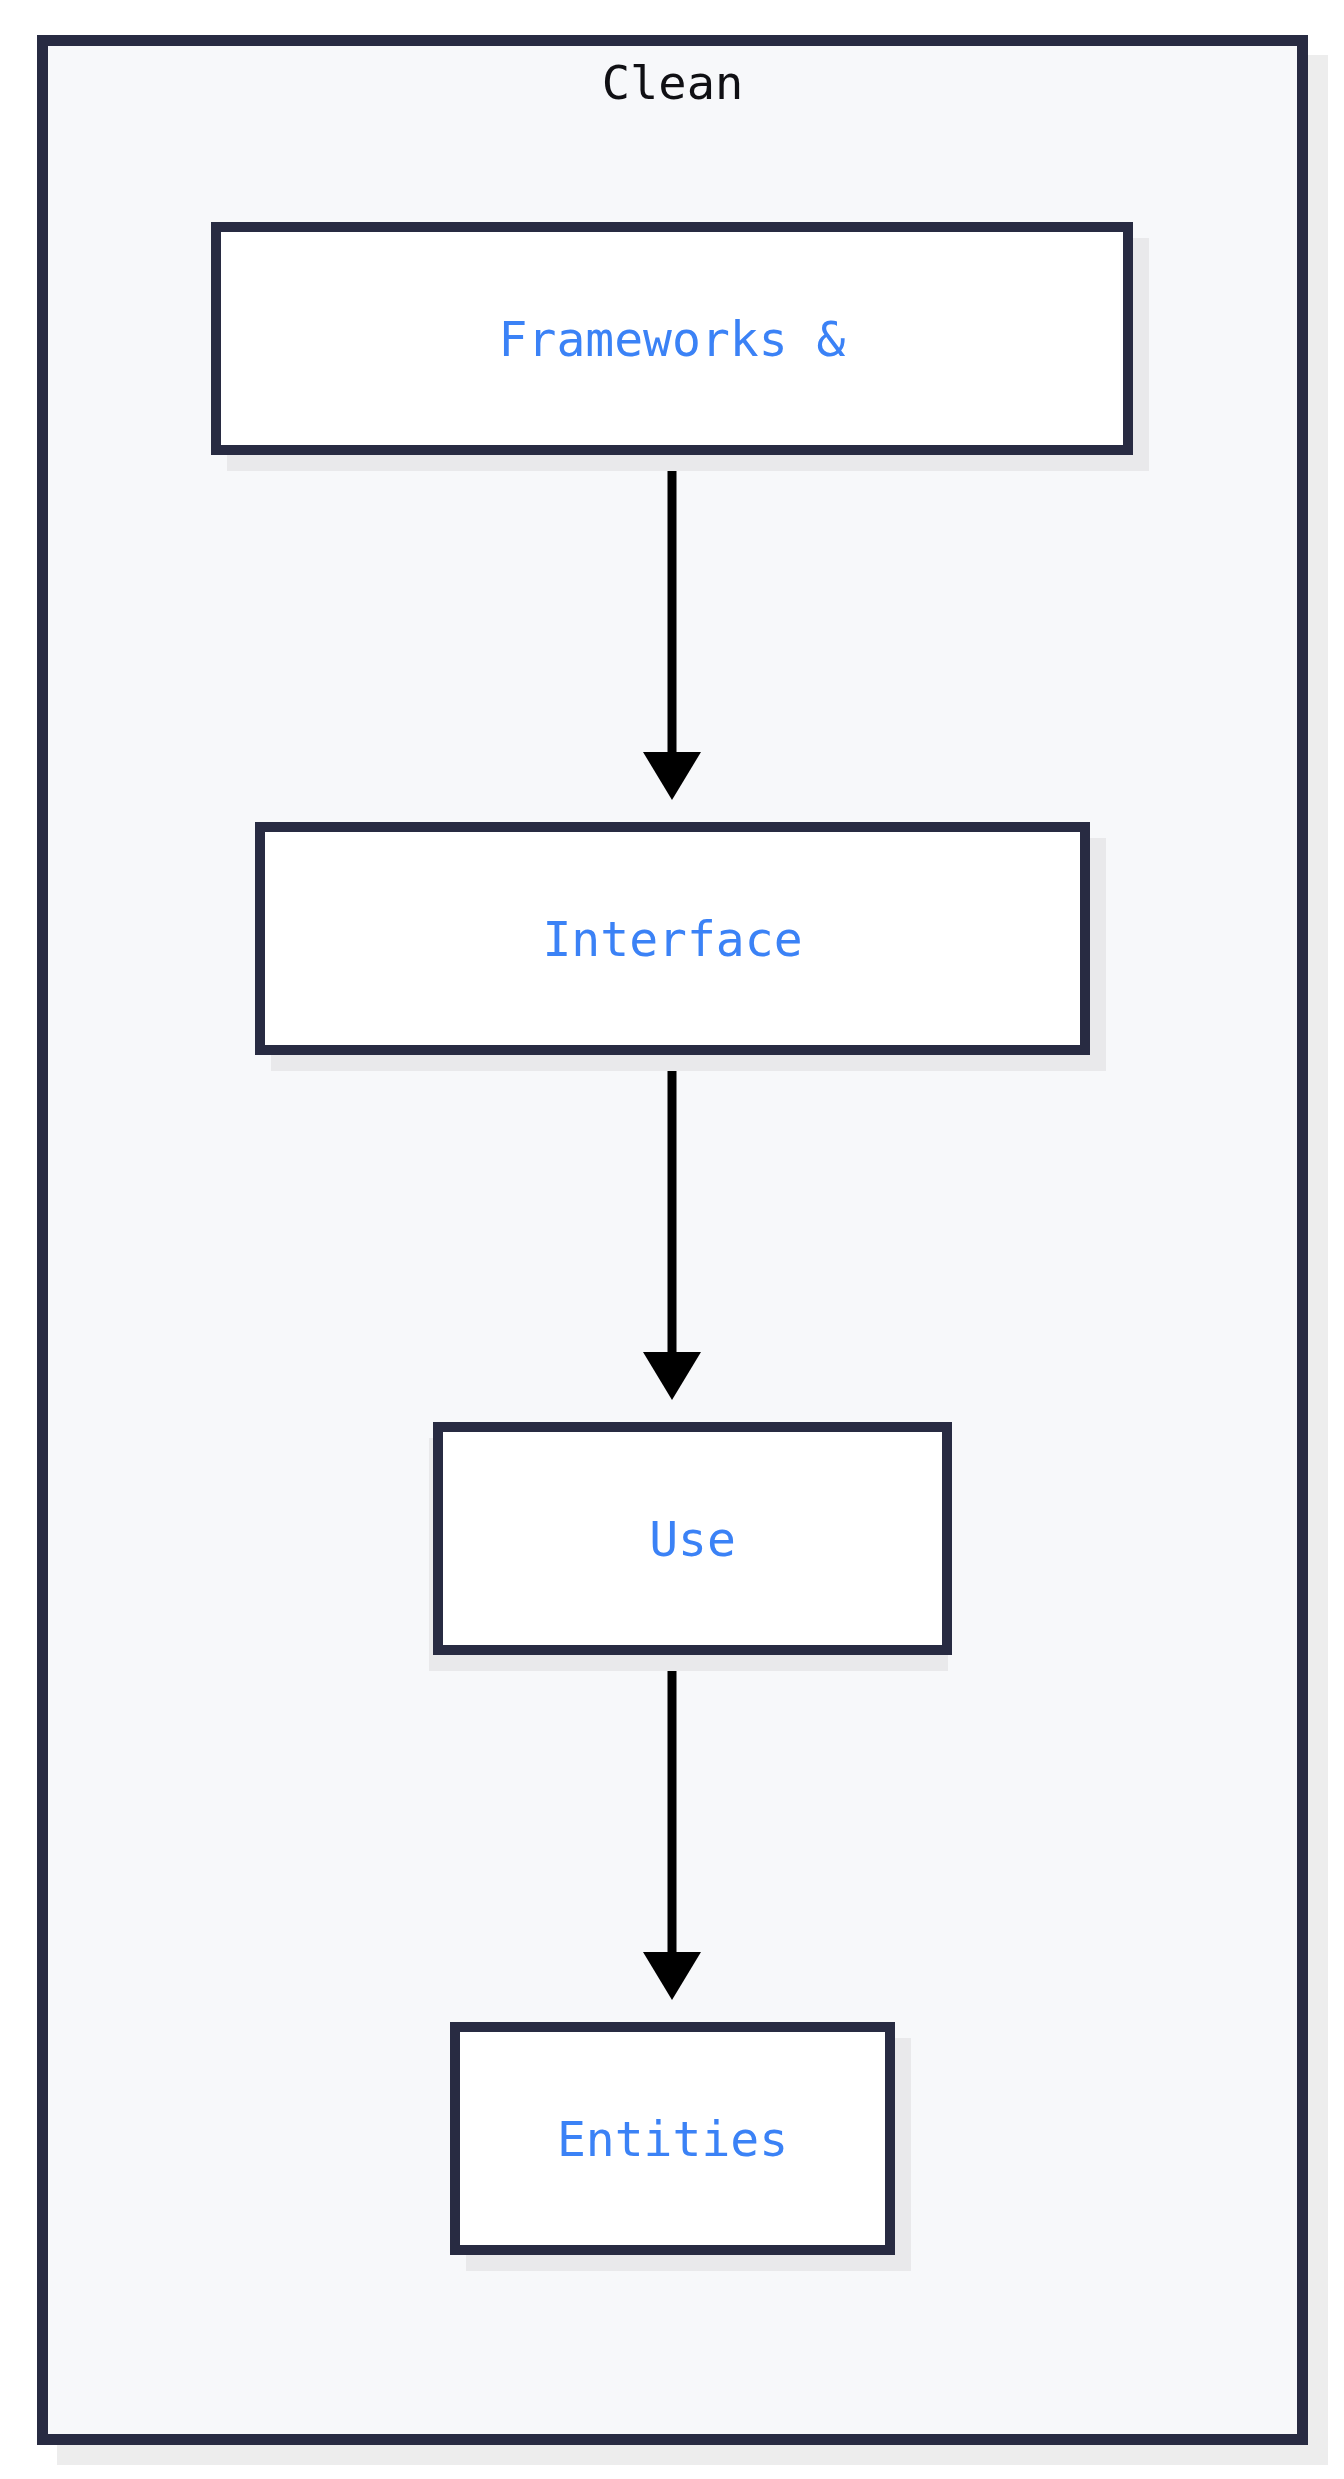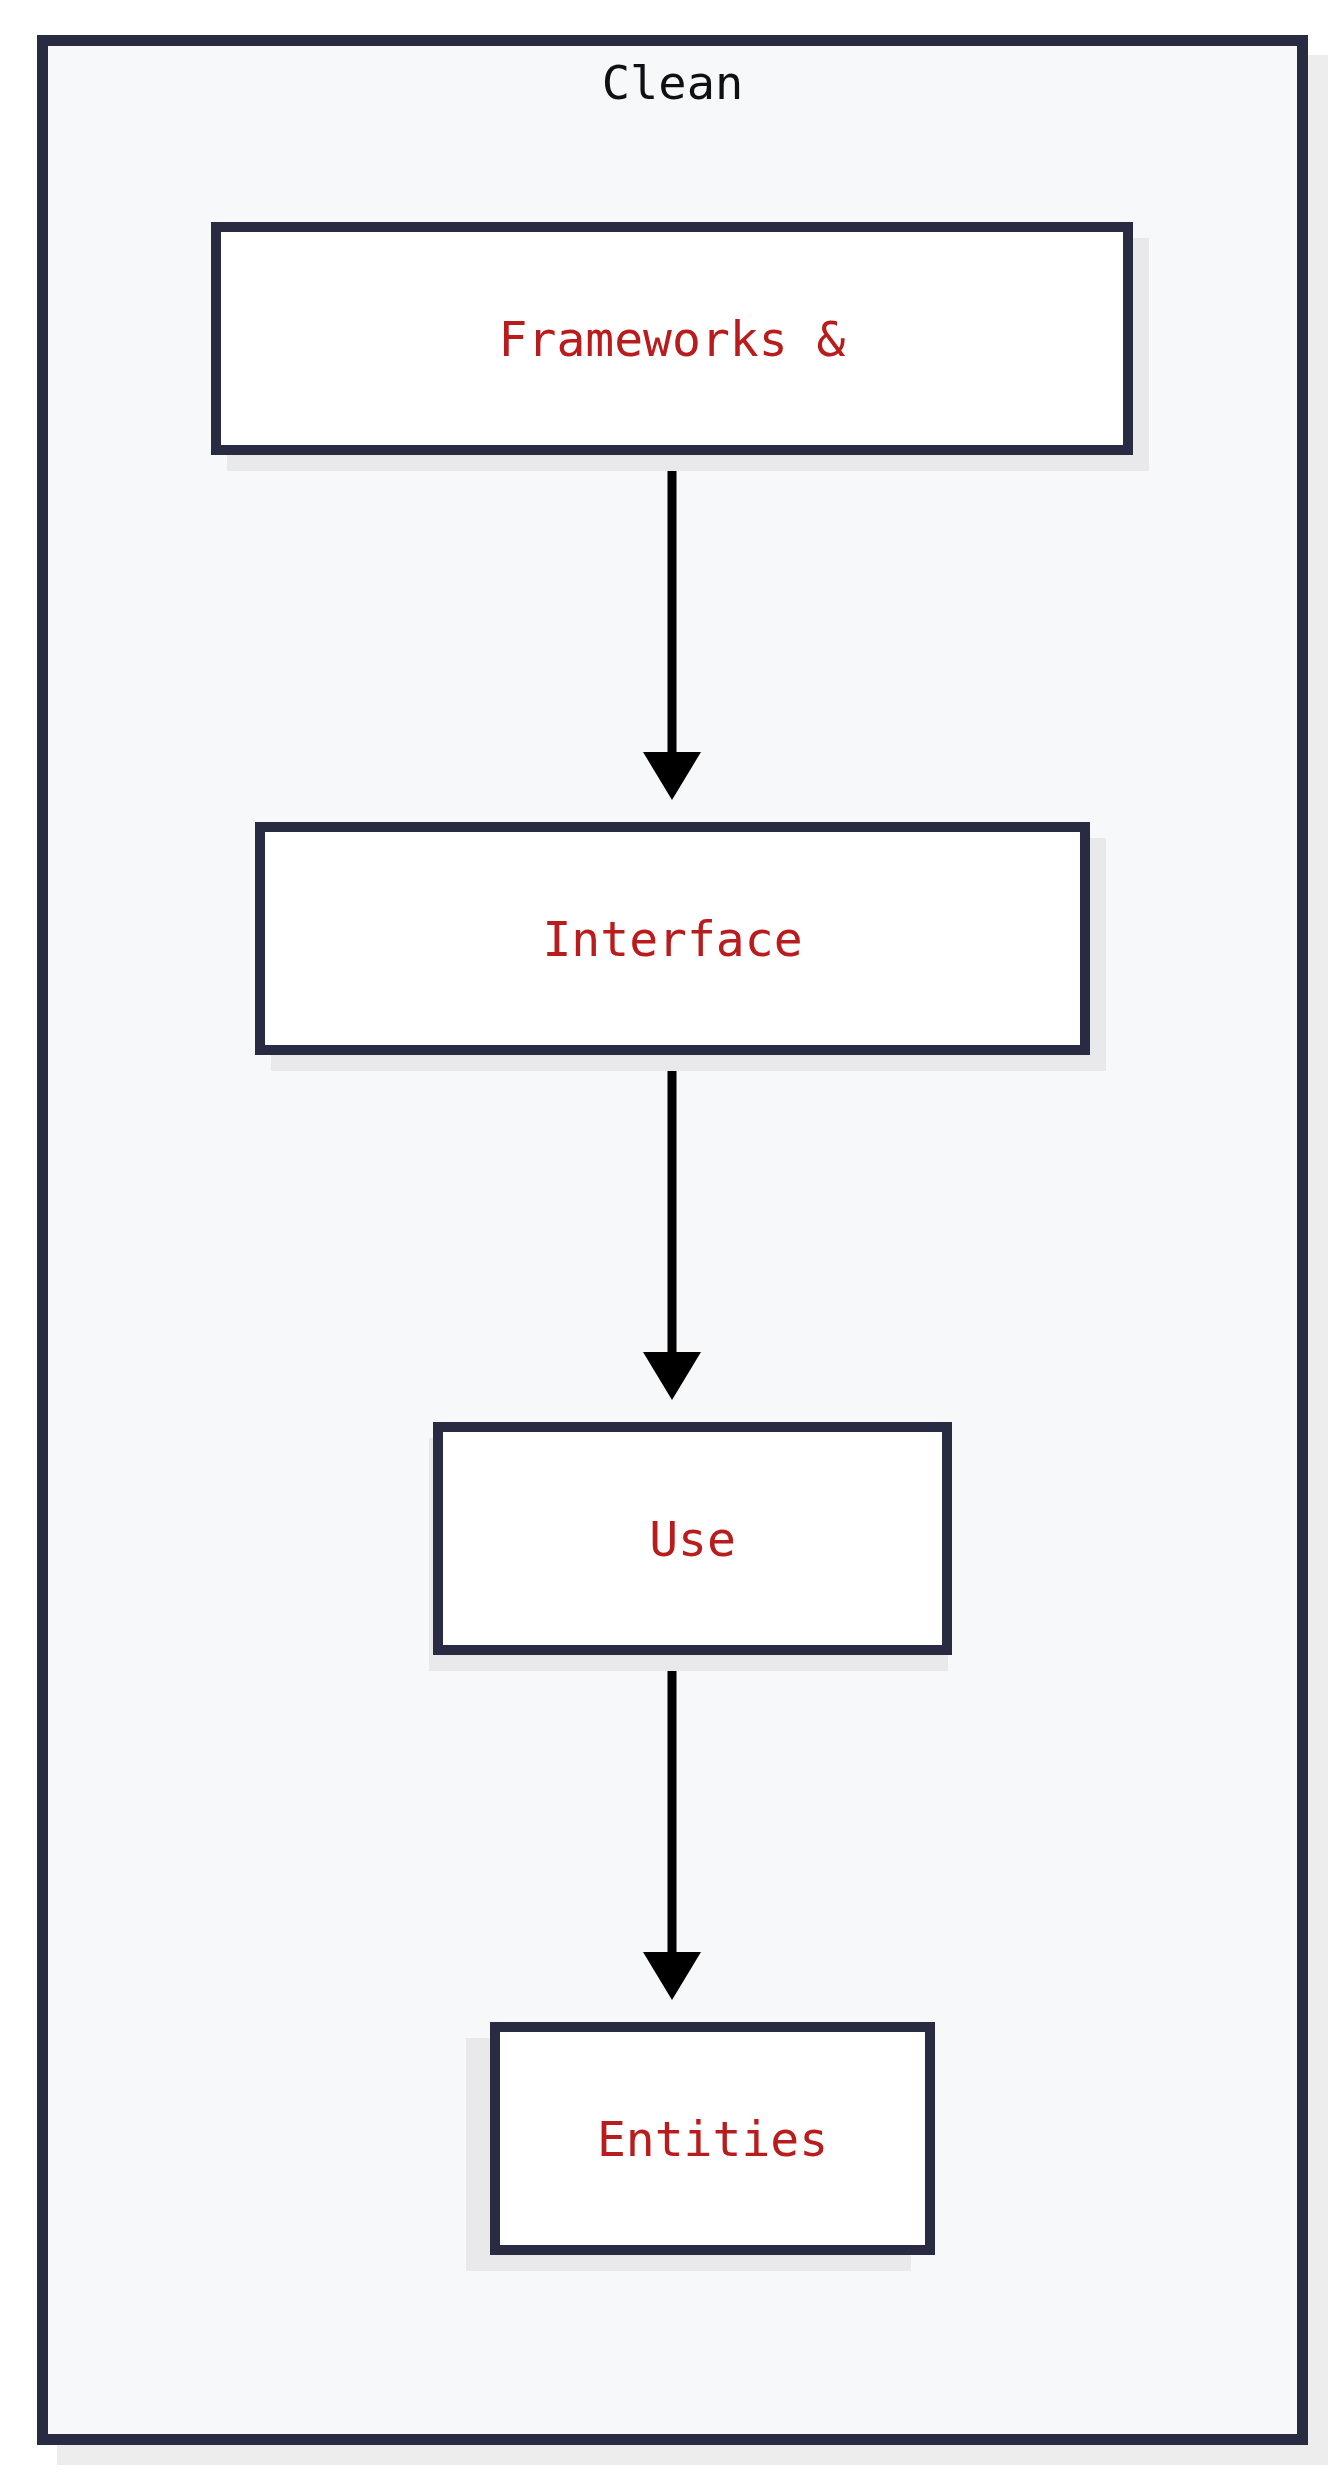--- a/index.html
+++ b/index.html
@@ -69,37 +69,37 @@
     justify-content: center;
   }
   .node-shadow {
     position: absolute;
     background: #e9e9eb;
   }
   .node-label {
     font-family: "DejaVu Sans Mono", monospace;
     font-size: 48px;
     line-height: 54px;
-    color: #b91c1c;
+    color: #3b82f6;
     white-space: nowrap;
     text-align: center;
   }
 
   
   #node-frameworks-shadow { left: 227px; top: 238px; width: 922px; height: 233px; }
   #node-frameworks        { left: 211px; top: 222px; width: 922px; height: 233px; }
 
   #node-interface-shadow  { left: 271px; top: 838px; width: 835px; height: 233px; }
   #node-interface         { left: 255px; top: 822px; width: 835px; height: 233px; }
 
   #node-use-shadow        { left: 429px; top: 1438px; width: 519px; height: 233px; }
   #node-use               { left: 433px; top: 1422px; width: 519px; height: 233px; }
 
   #node-entities-shadow   { left: 466px; top: 2038px; width: 445px; height: 233px; }
-  #node-entities          { left: 450px; top: 2022px; width: 445px; height: 233px; margin-left: 40px; }
+  #node-entities          { left: 450px; top: 2022px; width: 445px; height: 233px; }
 
   
   .edge-svg {
     position: absolute;
     left: 0; top: 0;
     width: 1344px;
     height: 2479px;
     pointer-events: none;
     overflow: visible;
   }

